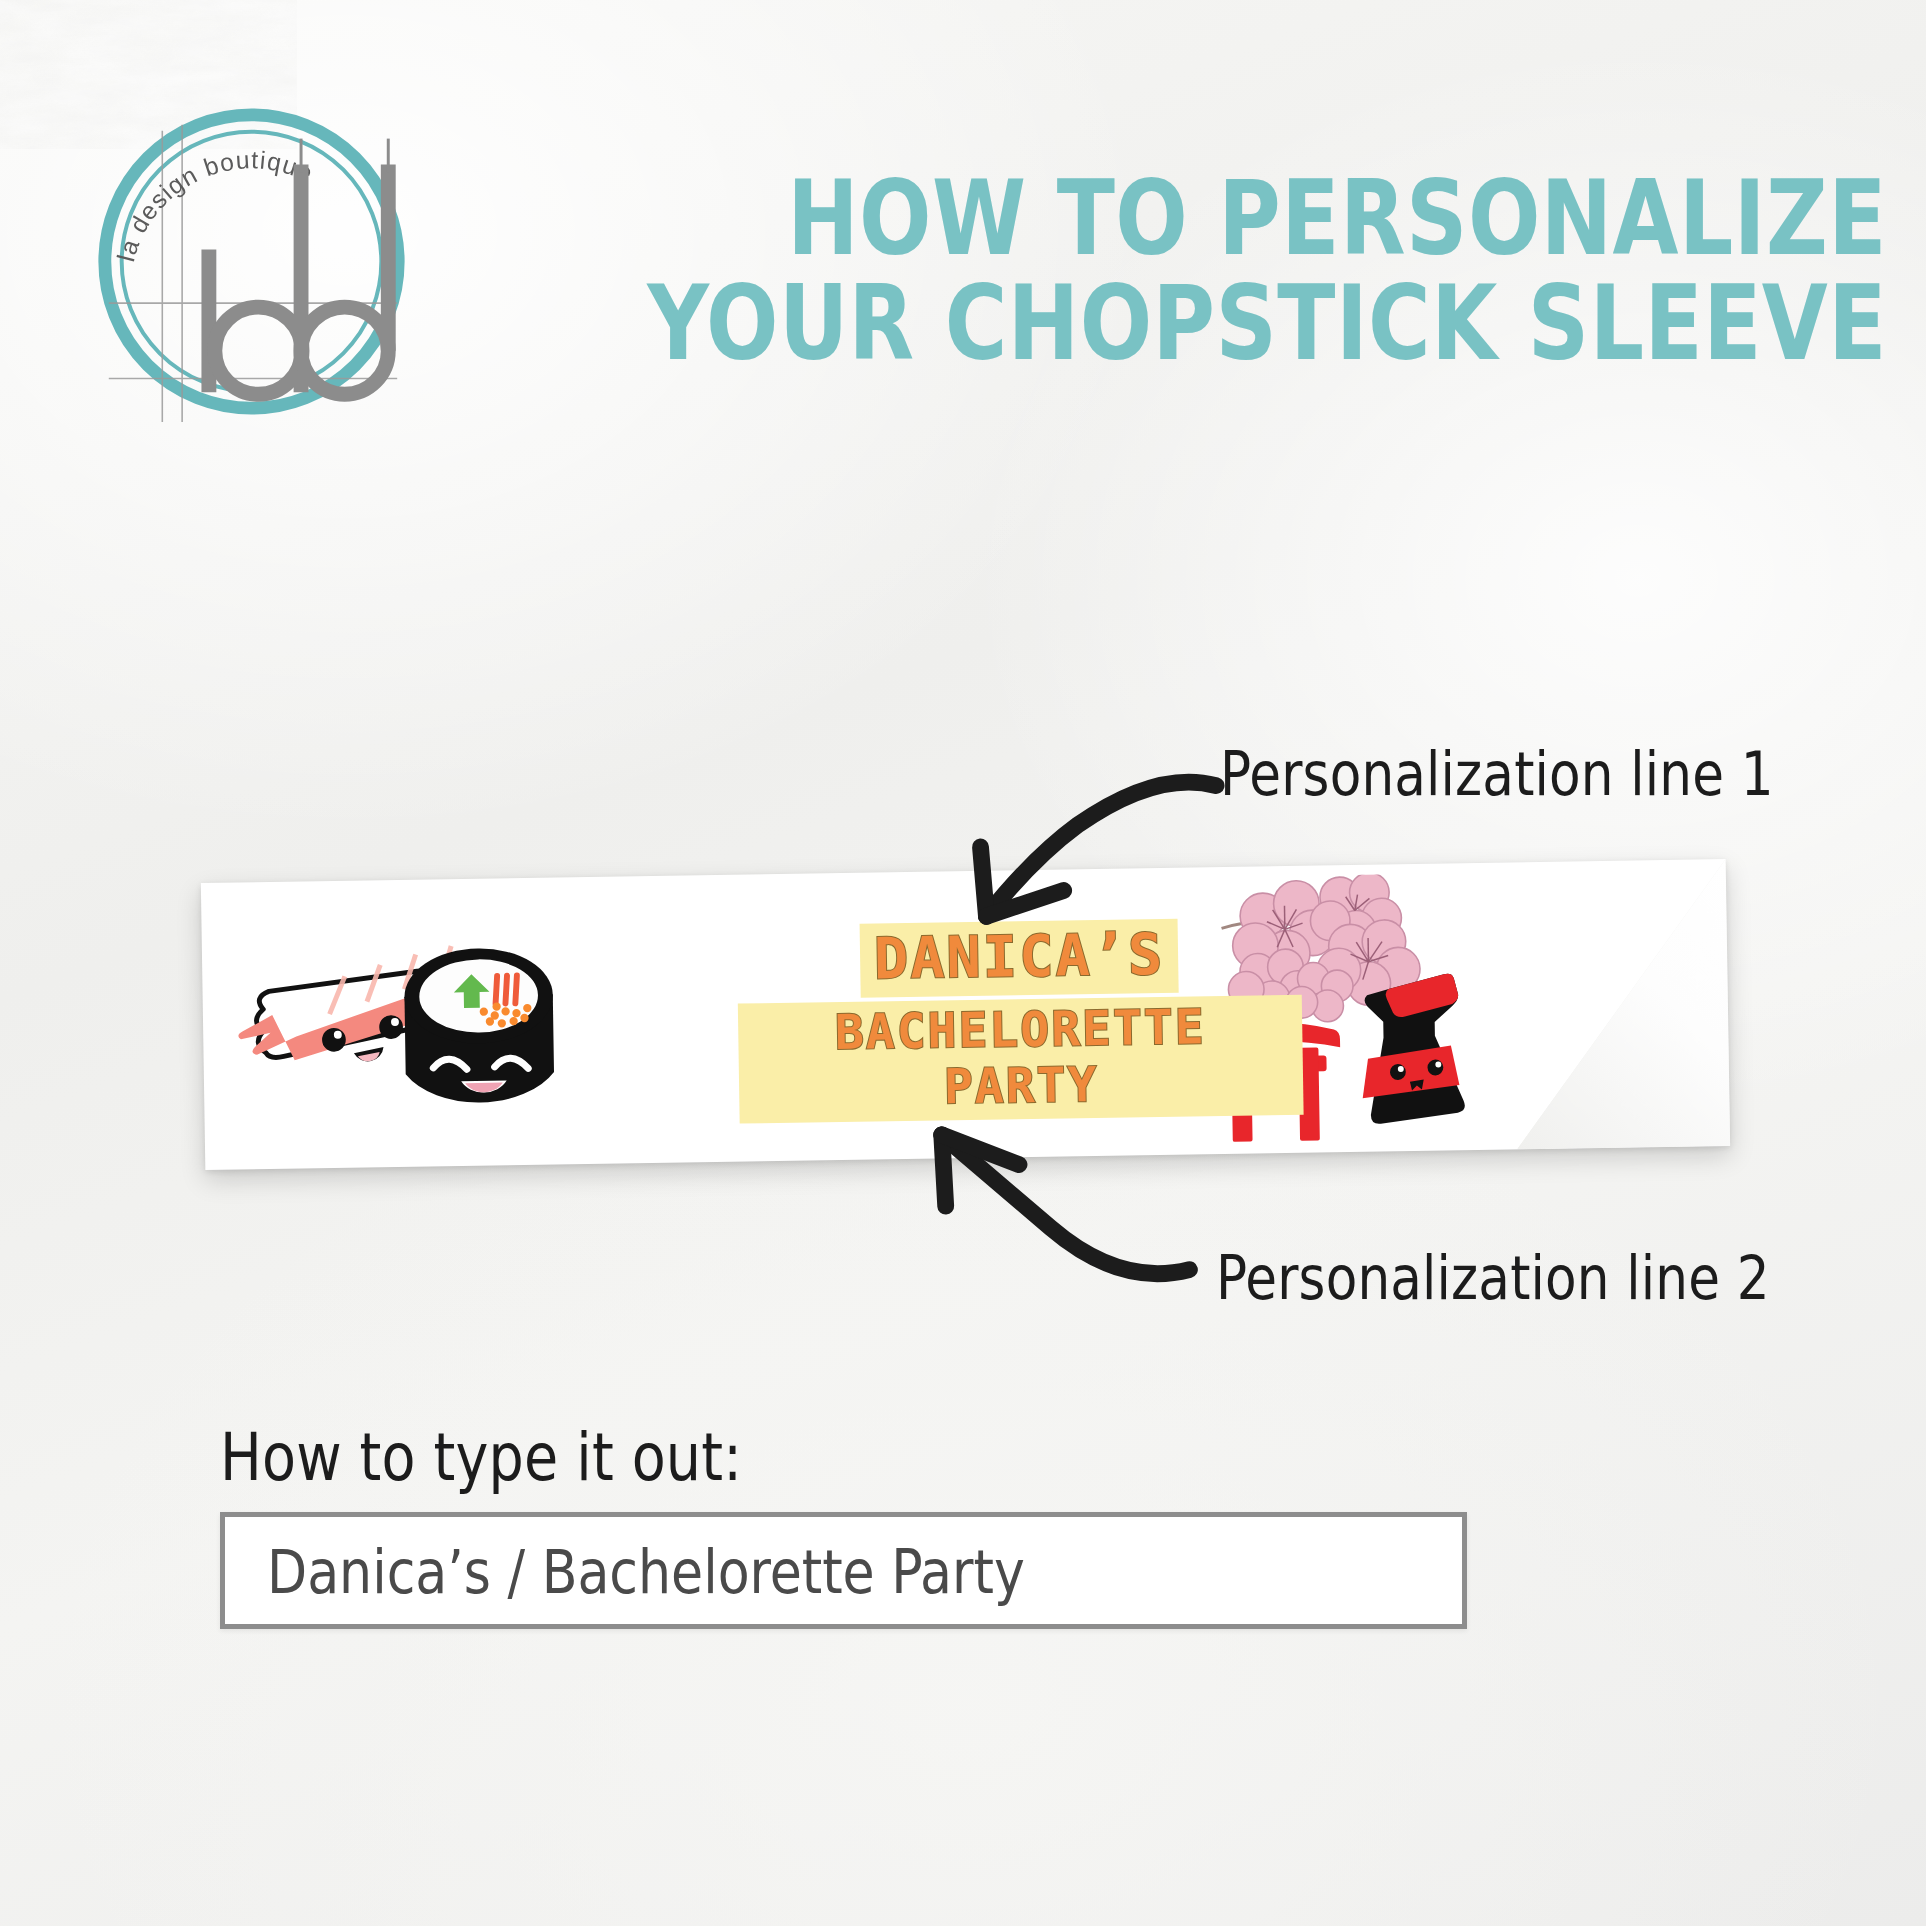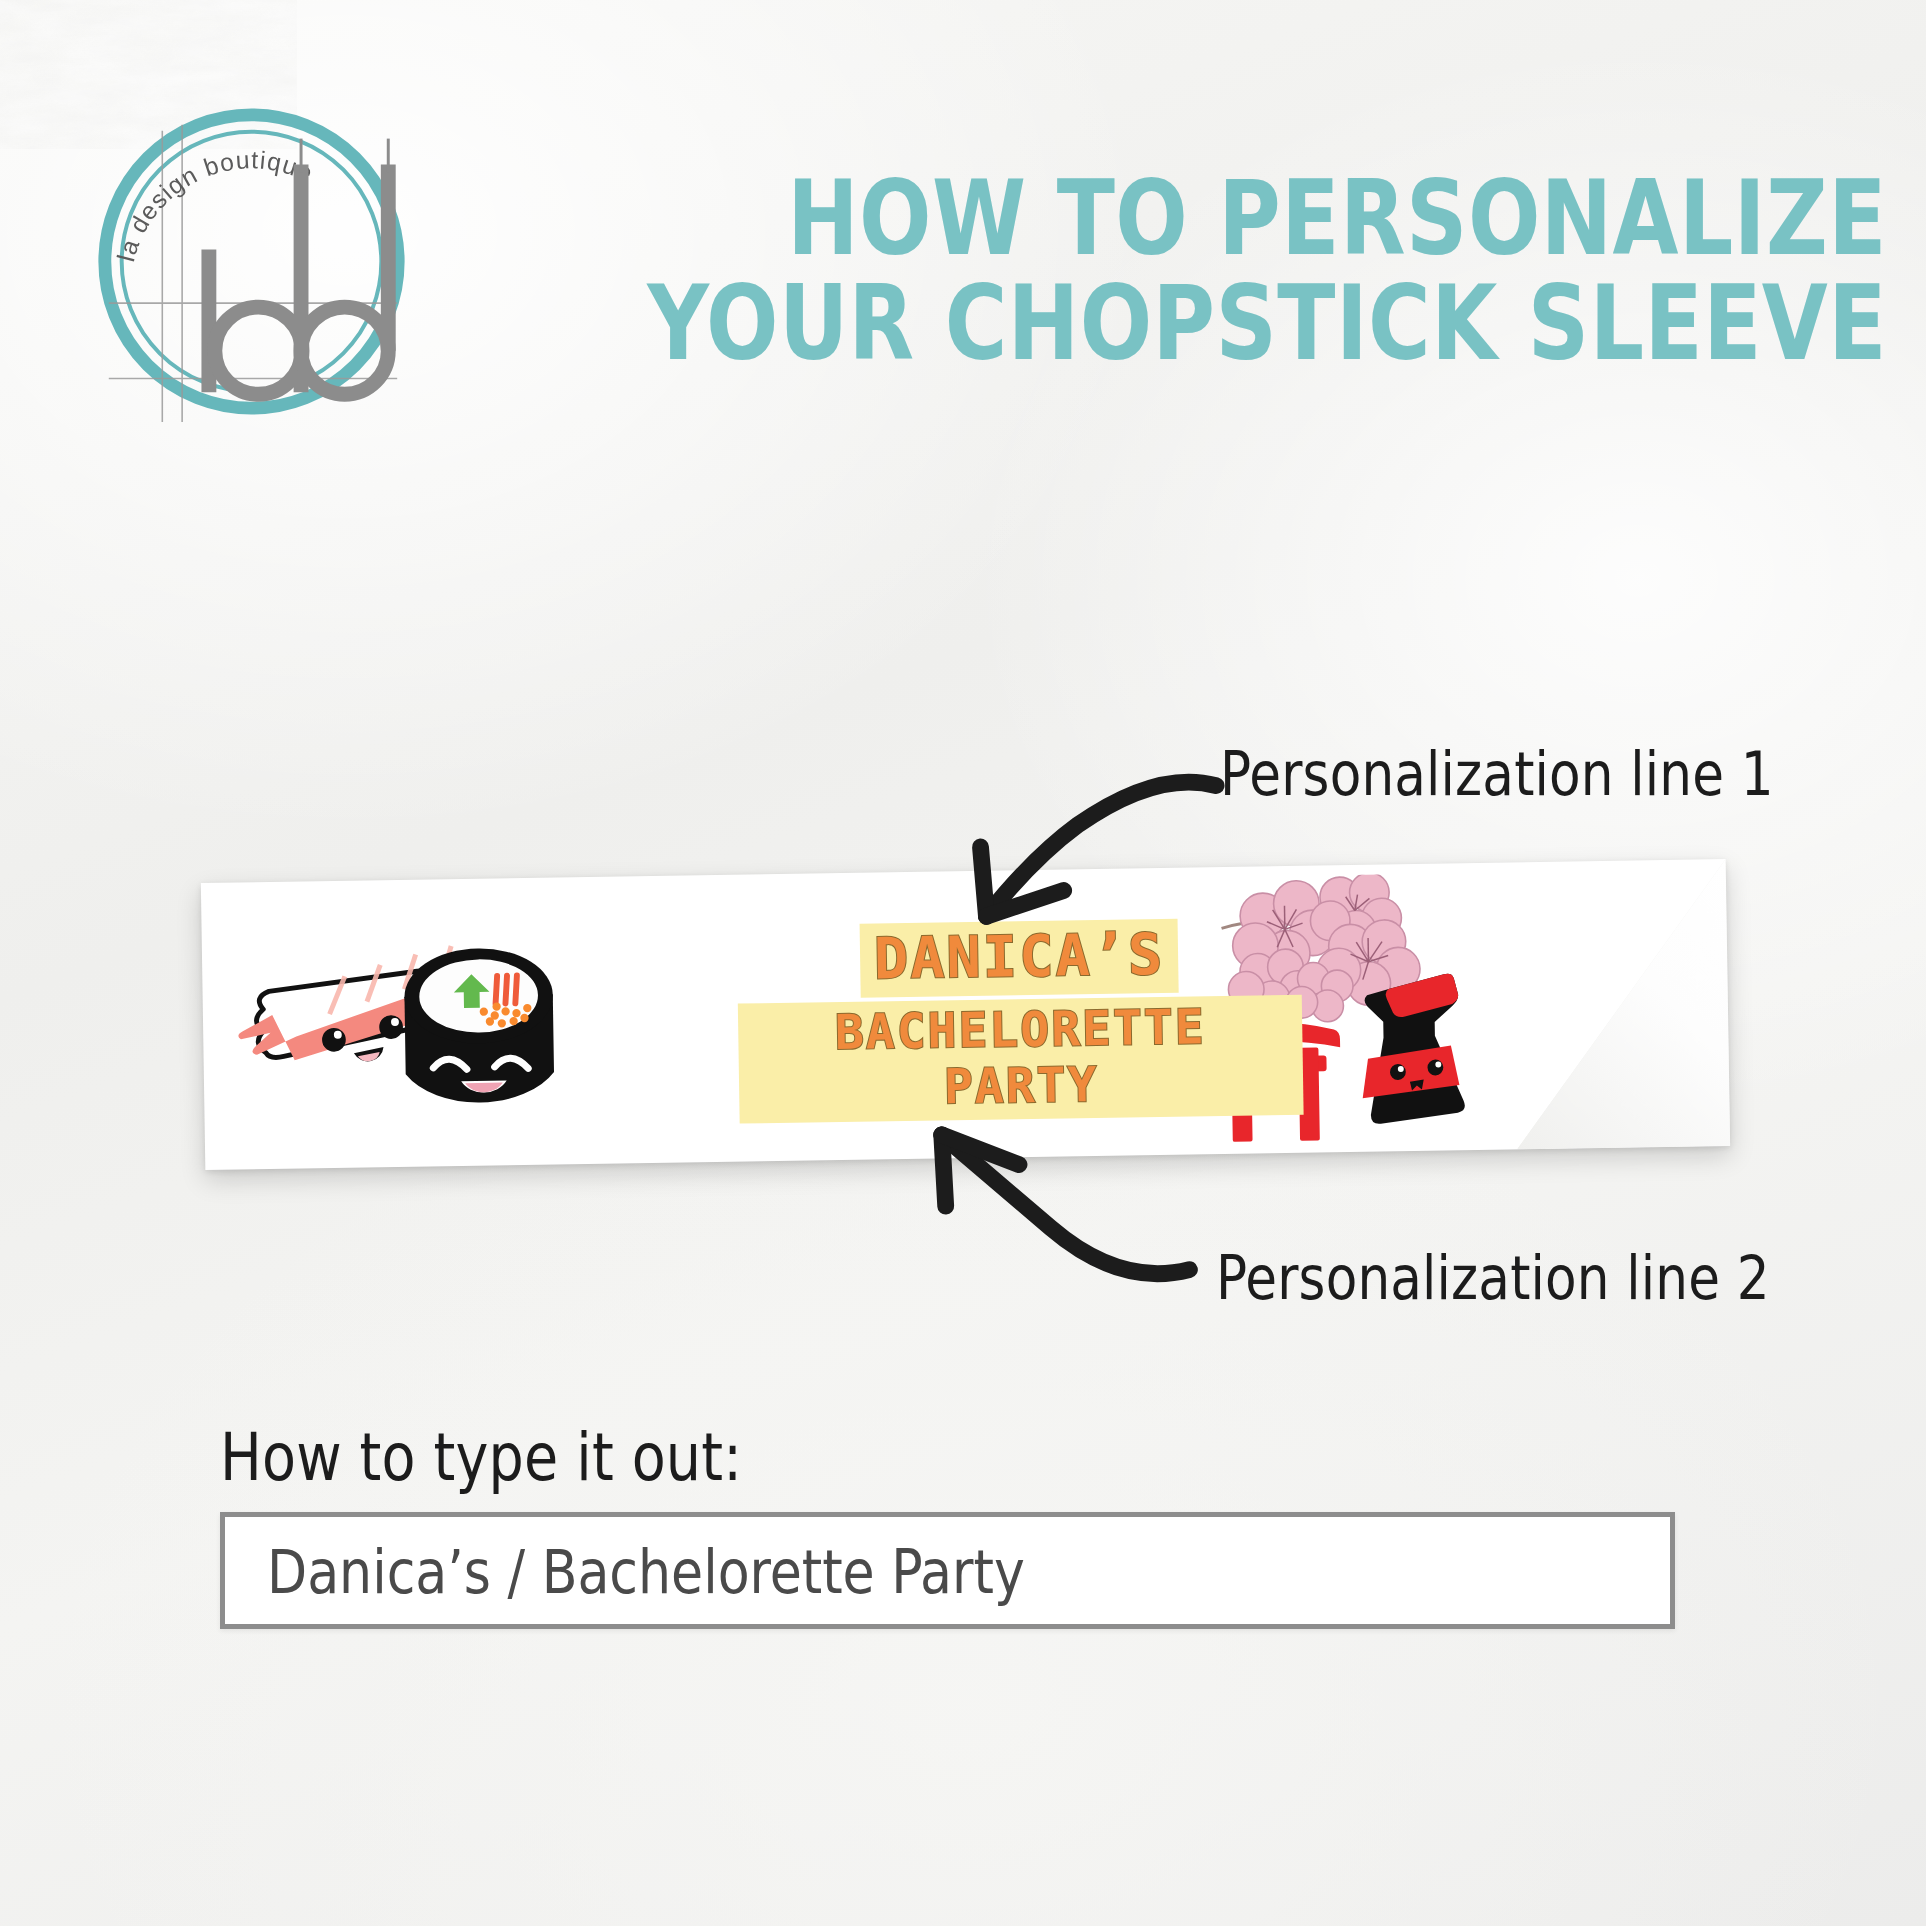--- a/index.html
+++ b/index.html
@@ -131,21 +131,21 @@
     position:absolute;left:220px;top:1420px;
     color:#1c1c1c;
     font-family:"Liberation Sans Narrow","DejaVu Sans Condensed","Liberation Sans", sans-serif;
     font-size:65px;
     font-weight:400;
     letter-spacing:0.2px;
     transform:scaleX(.95);
     transform-origin:left center;
   }
   .field{
-    position:absolute;left:220px;top:1512px;width:1455px;height:117px;
+    position:absolute;left:220px;top:1512px;width:1247px;height:117px;
     background:#ffffff;
     border:5px solid #8d8d8d;
     box-sizing:border-box;
     box-shadow:0 2px 5px rgba(0,0,0,.07);
   }
   .field .val{
     position:absolute;left:42px;top:50%;transform:translateY(-50%) scaleX(.95);
     transform-origin:left center;
     color:#4a4a4a;
     font-family:"Liberation Sans Narrow","DejaVu Sans Condensed","Liberation Sans", sans-serif;

